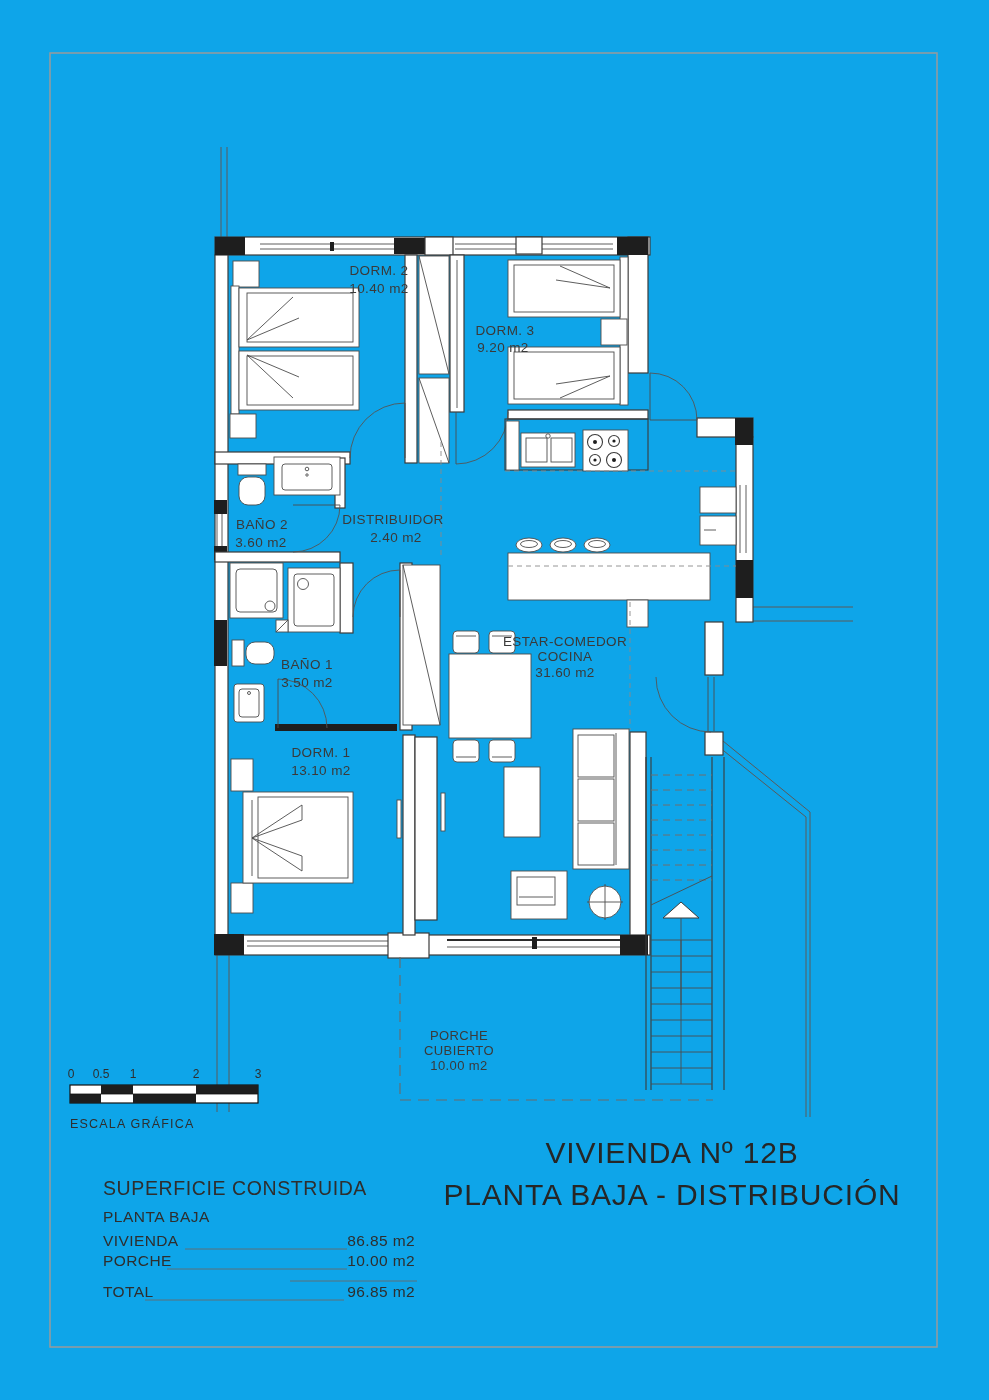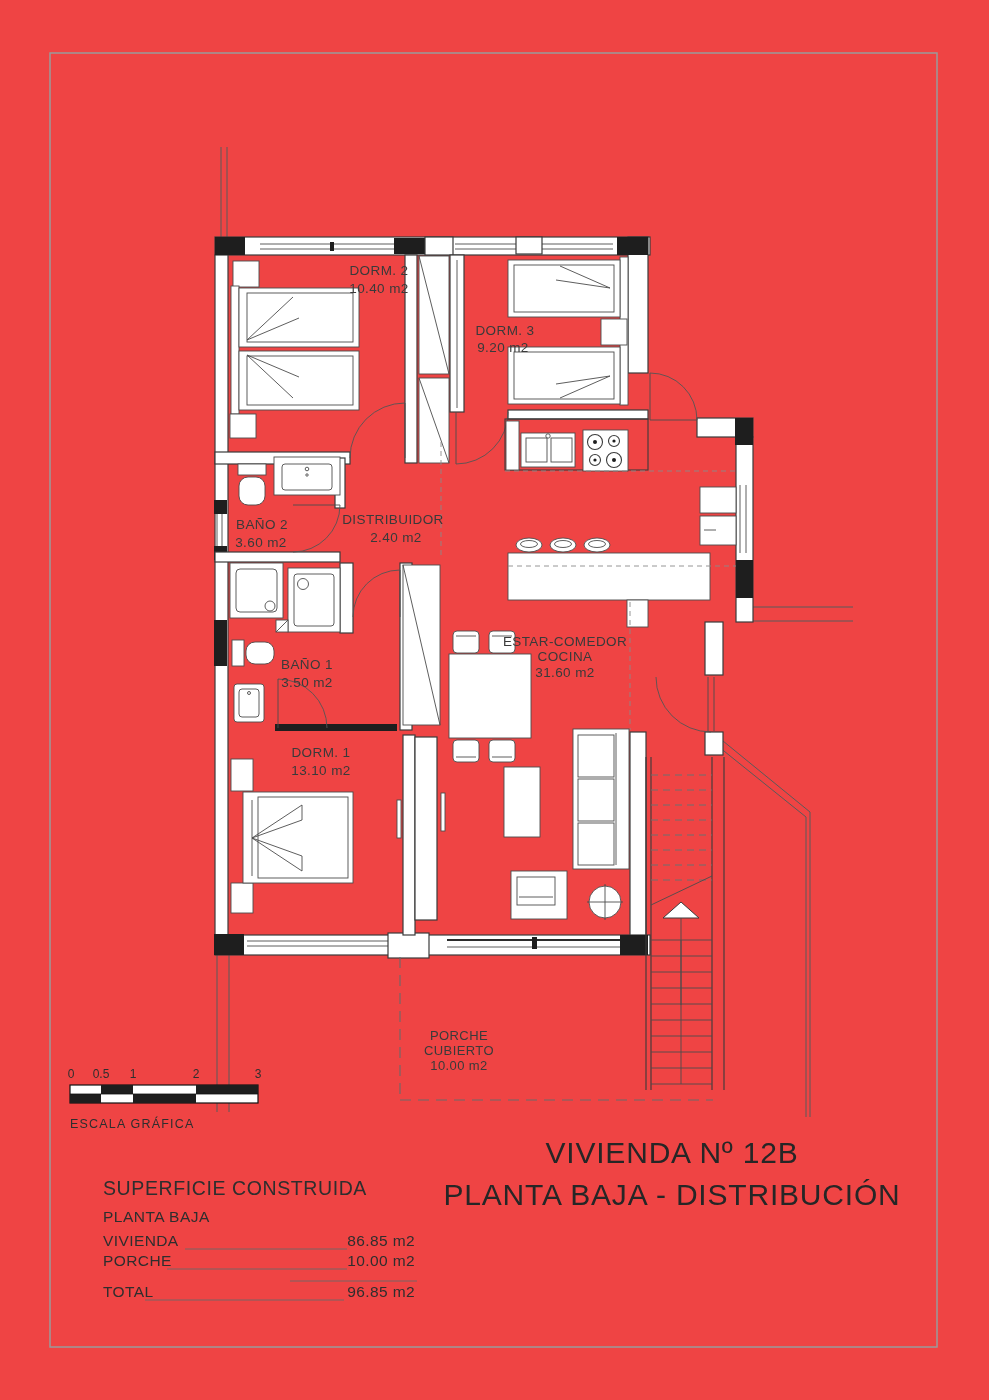--- a/index.html
+++ b/index.html
@@ -1,17 +1,17 @@
 <!DOCTYPE html>
 <html><head>
 <meta charset="utf-8">
 <style>
   html,body { margin:0; padding:0; background:#ffffff; }
   .sheet {
-    position:relative; width:989px; height:1400px; background:#ef4444;
+    position:relative; width:989px; height:1400px; background:#0ea5e9;
     font-family:"Liberation Sans", sans-serif; overflow:hidden;
   }
   svg { position:absolute; left:0; top:0; }
 
   
   .w    { fill:#ffffff; stroke:#3b3b3b; stroke-width:1.2; }
   .blk  { fill:#1e1e1e; stroke:none; }
   .ln   { fill:none; stroke:#3b3b3b; stroke-width:1.1; }
   .thin { fill:none; stroke:#4c4c4c; stroke-width:0.9; }
   .furn { fill:#ffffff; stroke:#4c4c4c; stroke-width:0.9; }

